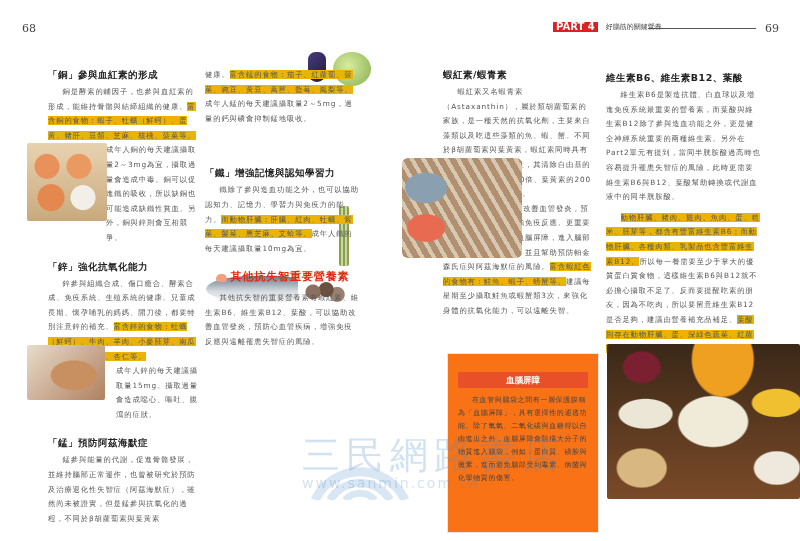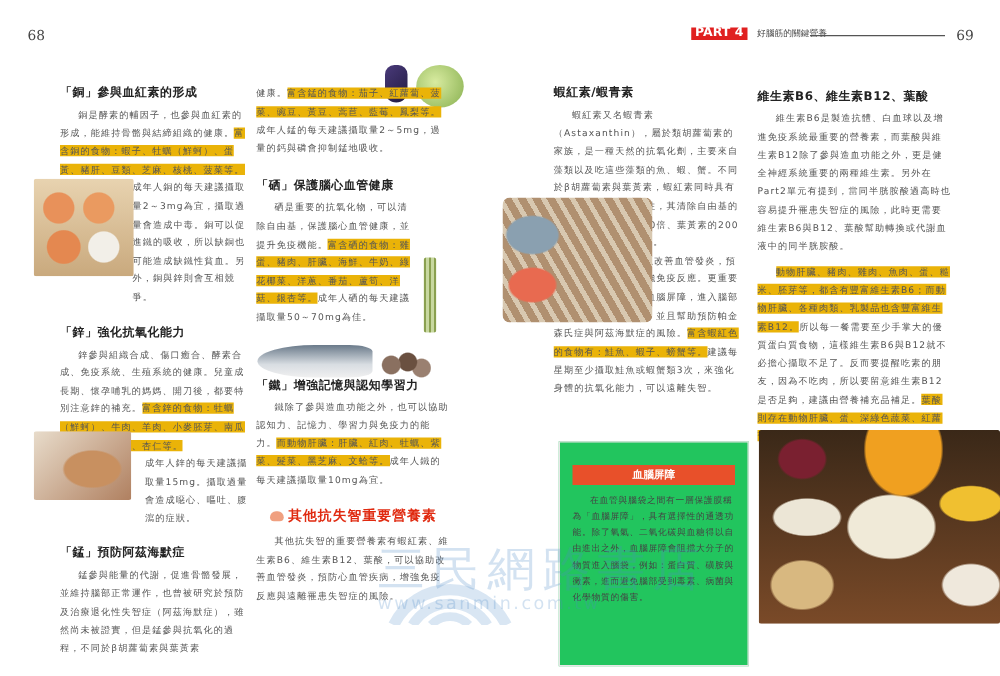--- a/index.html
+++ b/index.html
@@ -10,21 +10,21 @@
   .part-badge { background:#e02020; color:#fff; font-weight:bold; padding:0 3px; font-size:10px; line-height:10px; }
   .head-rule { position:absolute; top:28px; left:648px; width:108px; height:1px; background:#555; }
   .col { position:absolute; font-size:7.3px; line-height:14.6px; letter-spacing:0.9px; }
   .col p { margin:0; text-indent:2em; }
   h3 { margin:0 0 3px 0; font-size:9.5px; font-weight:bold; color:#222; letter-spacing:0.5px; line-height:14px; }
   .hl { background:#eab308; }
   .sec { margin-bottom:14px; }
   .pic { position:absolute; border-radius:2px; }
   .red-heading { color:#e02a10; font-weight:bold; font-size:11px; display:flex; align-items:center; gap:4px; margin-bottom:6px;justify-content:center; }
   .brain { width:11px; height:8px; border-radius:6px 6px 4px 4px; background:#f0a080; display:inline-block; }
-  .box { position:absolute; left:447px; top:353px; width:150px; height:178px; background:#22c55e; border:1px solid #e6e6e6; }
+  .box { position:absolute; left:447px; top:353px; width:150px; height:178px; background:#f97316; border:1px solid #e6e6e6; }
   .box-title { margin:18px 10px 6px 10px; background:#e8502a; color:#fff; text-align:center; font-size:8.5px; font-weight:bold; line-height:16px; }
   .box-body { margin:0 10px; font-size:7px; line-height:13px; letter-spacing:0.6px; color:#444; text-indent:2em; }
   .watermark { position:absolute; left:302px; top:430px; color:rgba(80,140,200,0.25); pointer-events:none; }
   .watermark .big { font-size:38px; font-family:"DejaVu Serif", serif; letter-spacing:6px; }
   .watermark .small { font-size:14px; letter-spacing:2px; margin-top:-6px; }
   .arcs { position:absolute; left:305px; top:420px; width:110px; height:80px; pointer-events:none; }
 </style>
 </head>
 <body>
 
@@ -54,24 +54,20 @@
 <div class="pic" style="left:27px; top:143px; width:80px; height:78px; background:radial-gradient(circle at 25% 30%, #e8915a 0 12px, transparent 13px), radial-gradient(circle at 65% 30%, #ea9a60 0 12px, transparent 13px), radial-gradient(circle at 30% 70%, #e48850 0 13px, transparent 14px), radial-gradient(circle at 70% 70%, #f2efe8 0 12px, transparent 13px), linear-gradient(#e8d3b0, #c9a97d);"></div>
 <div class="pic" style="left:308px; top:52px; width:18px; height:30px; border-radius:10px 10px 12px 12px; background:linear-gradient(135deg,#4a3a7a,#201a40);"></div>
 <div class="pic" style="left:333px; top:52px; width:38px; height:34px; border-radius:50%; background:radial-gradient(circle at 40% 40%,#d8eba0,#88b050);"></div>
 <div class="pic" style="left:27px; top:345px; width:78px; height:55px; background:radial-gradient(ellipse at 60% 55%, #c89060 0 22px, transparent 24px), linear-gradient(135deg,#e8dccb,#b08060);"></div>
 <div class="pic" style="left:339px; top:206px; width:10px; height:60px; background:repeating-linear-gradient(90deg,#8aa050 0 2px,#c8d8a0 2px 4px);"></div>
 <div class="pic" style="left:206px; top:276px; width:92px; height:26px; border-radius:50% 20% 20% 50%; background:linear-gradient(#6a7a8a,#d8dde2 60%,#f0f0f0);"></div>
 <div class="pic" style="left:302px; top:280px; width:44px; height:24px; border-radius:8px; background:radial-gradient(circle at 25% 50%,#8a7060 0 7px,transparent 8px),radial-gradient(circle at 55% 40%,#6a5040 0 7px,transparent 8px),radial-gradient(circle at 80% 60%,#9a8070 0 7px,transparent 8px);"></div>
 
 <div class="col" style="left:205px; top:68px; width:155px;">
   <p style="text-indent:0;"><span>健康。</span><span class="hl">富含錳的食物：茄子、紅蘿蔔、菠菜、豌豆、黃豆、蒿苣、藍莓、鳳梨等。</span><span>成年人錳的每天建議攝取量2～5mg，過量的鈣與磷會抑制錳地吸收。</span></p>
-  <div class="sec" style="margin-top:16px;">
-    <h3>「硒」保護腦心血管健康</h3>
-    <p style="width:128px;"><span>硒是重要的抗氧化物，可以清除自由基，保護腦心血管健康，並提升免疫機能。</span><span class="hl">富含硒的食物：雞蛋、豬肉、肝臟、海鮮、牛奶、綠花椰菜、洋蔥、番茄、蘆筍、洋菇、銀杏等。</span><span>成年人硒的每天建議攝取量50～70mg為佳。</span></p>
-  </div>
   <div class="sec" style="margin-top:40px;">
     <h3>「鐵」增強記憶與認知學習力</h3>
     <p><span>鐵除了參與造血功能之外，也可以協助認知力、記憶力、學習力與免疫力的能力。</span><span class="hl">而動物肝臟：肝臟、紅肉、牡蠣、紫菜、髮菜、黑芝麻、文蛤等。</span><span>成年人鐵的每天建議攝取量10mg為宜。</span></p>
   </div>
   <div class="sec">
     <div class="red-heading">
       <span class="brain"></span>
       <span>其他抗失智重要營養素</span>
     </div>
     <p>其他抗失智的重要營養素有蝦紅素、維生素B6、維生素B12、葉酸，可以協助改善血管發炎，預防心血管疾病，增強免疫反應與遠離罹患失智症的風險。</p>

